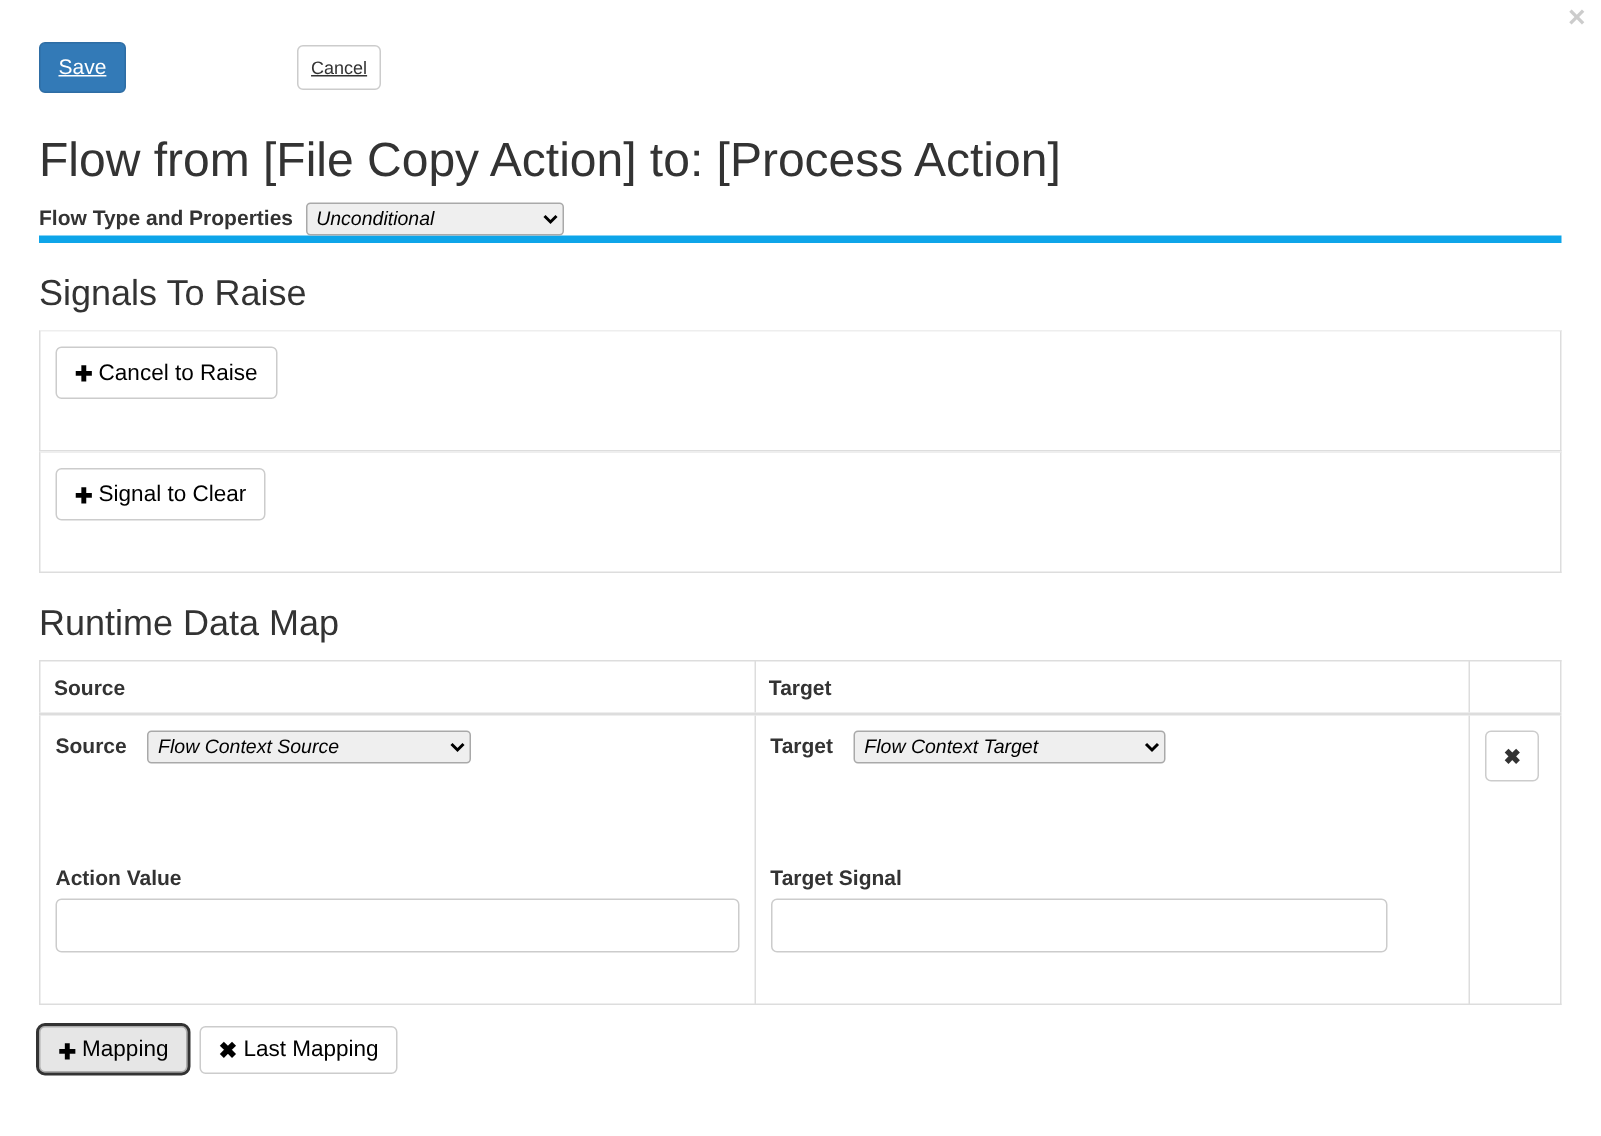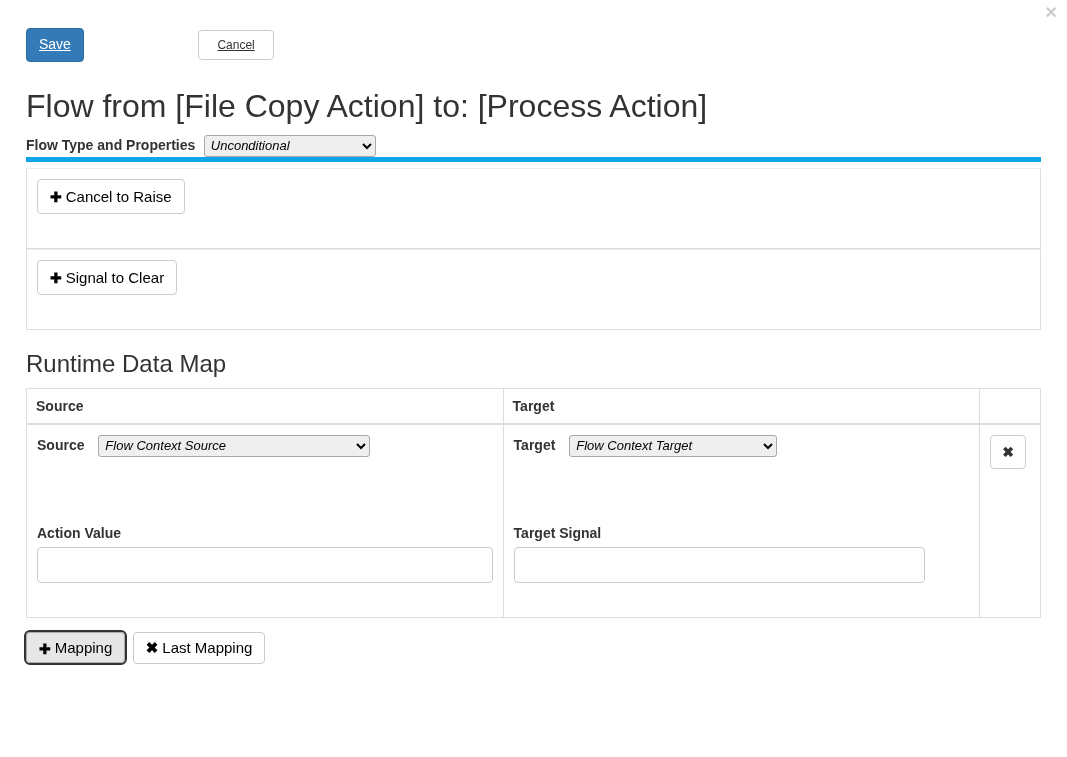--- a/index.html
+++ b/index.html
@@ -29,21 +29,21 @@
       border: 1px solid #0c4a6e;
       border-radius: 4px;
       background: #fff;
       cursor: pointer;
       text-align: center;
       vertical-align: middle;
       line-height: 1.42857;
       font-family: inherit;
       text-decoration: underline;
     }
-    .btn-sm { padding: 5px 18px; font-size: 12px; line-height: 1.5; text-align: center; }
+    .btn-sm { padding: 5px 8px; font-size: 12px; line-height: 1.5; text-align: center; }
     .btn-primary {
       background: #337ab7;
       border-color: #2e6da4;
       color: #fff;
     }
     .btn-default { background: #fff; color: #333; border-color: #ccc; }
     .toolbar { padding-top: 28px; padding-bottom: 8px; }
     .toolbar .btn:first-child { margin-right: 110px; }
     h2.title { font-size: 32px; font-weight: 500; margin: 18px 0 10px 0; }
     .section-title { font-size: 24px; font-weight: 500; margin: 20px 0 10px 0; }
@@ -91,21 +91,21 @@
       border: 1px solid #ddd;
       border-bottom: 2px solid #ddd;
     }
     table.data-map td {
       border: 1px solid #ddd;
       padding: 10px;
       vertical-align: top;
       font-size: 14px;
     }
     .cell-label { font-weight: bold; margin-right: 6px; display: inline-block; }
-    .cell-select-source { width: 272px; }
+    .cell-select-source { width: 216px; }
     .cell-select-target { width: 208px; }
     .sub-label { font-weight: bold; margin-top: 68px; margin-bottom: 6px; font-size:14px;}
     .form-input {
       width: 100%;
       height: 36px;
       border: 1px solid #ccc;
       border-radius: 4px;
       padding: 6px 10px;
       font-size: 14px;
       font-family: inherit;
@@ -167,20 +167,21 @@
 
   <h2 class="title">Flow from [File Copy Action] to: [Process Action]</h2>
 
   <div class="prop-row section-hr-top" style="border-top:none;">
     <span class="prop-label">Flow Type and Properties</span>
     <select class="form-select flow-type-select">
       <option>Unconditional</option>
     </select>
   </div>
 
+  <div class="section-title">Signals To Raise</div>
   <div class="panel-border section-hr-top" style="padding-bottom:34px;">
     <button class="add-btn">
       <span class="plus">✚</span>
       <span>Cancel to Raise</span>
     </button>
   </div>
 
   <div class="panel-border section-hr-top" style="padding-bottom:34px;">
     <button class="add-btn">
       <span class="plus">✚</span>

